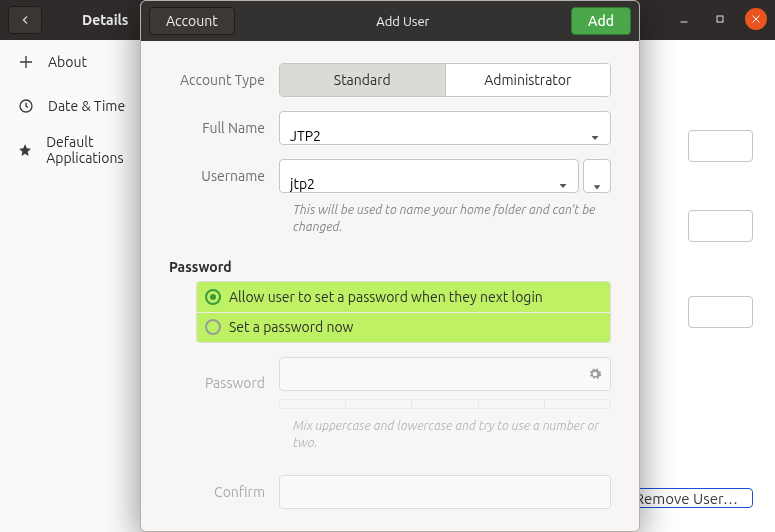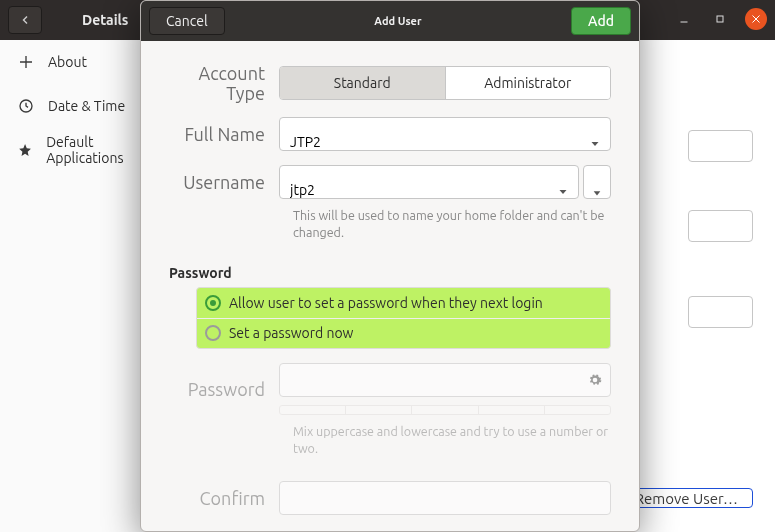--- a/index.html
+++ b/index.html
@@ -50,44 +50,44 @@
   .dlg-header {
     height:40px; background:#343230; display:flex; align-items:center;
     justify-content:space-between; padding:0 8px;
   }
   .btn {
     height:28px; padding:0 16px; border-radius:4px; font-size:14px;
     display:flex; align-items:center; border:1px solid #1e1c1b;
     background:#3b3836; color:#eee; cursor:pointer;
   }
   .btn.primary { background:#4aa84a; border-color:#2d7a2d; color:#fff; font-weight:500; }
-  .dlg-title { color:#f0f0f0; font-weight:700; font-size:11px; }
+  .dlg-title { color:#f0f0f0; font-weight:400; font-size:13px; }
 
   .dlg-body { padding:22px 28px 10px 28px; color:#2e2e2e; font-size:14px; }
   .form-row { display:flex; align-items:center; margin-bottom:14px; }
-  .form-label { width:110px; text-align:right; color:#6d6d6d; font-size:18px; padding-right:14px; }
+  .form-label { width:110px; text-align:right; color:#6d6d6d; font-size:14px; padding-right:14px; }
   .form-ctrl { flex:1; }
 
   
   .segmented { display:flex; border:1px solid #c6c6c6; border-radius:4px; overflow:hidden; }
   .seg-btn { flex:1; height:32px; display:flex; align-items:center; justify-content:center; background:#fff; color:#2e2e2e; }
   .seg-btn.sel { background:#dcdad7; }
   .seg-btn + .seg-btn { border-left:1px solid #c6c6c6; }
 
   .combo {
     display:flex; height:34px; border:1px solid #c6c6c6; border-radius:4px; background:#fff;
     align-items:flex-end;
   }
   .combo input {
     flex:1; border:none; outline:none; padding:0 10px; font-size:14px; background:transparent;
   }
   .combo .chev { width:30px; display:flex; align-items:center; justify-content:center; }
   .combo .chev svg { width:12px; height:12px; fill:#555; }
 
-  .hint { color:#888; font-size:12.5px; padding-left:124px; line-height:1.35; margin-top:-6px; margin-bottom:24px; }
+  .hint { color:#888; font-size:12.5px; padding-left:124px; line-height:1.35; margin-top:-6px; margin-bottom:24px;font-style:italic; }
 
   .section-title { font-weight:700; margin:10px 0 6px 0; }
 
   .radio-group { border:1px solid #dedcda; border-radius:4px; background:#bef264;margin-left:27px; }
   .radio-row { display:flex; align-items:center; height:30px; padding:0 8px; gap:8px; }
   .radio-row + .radio-row { border-top:1px solid #eee; }
   .radio-dot {
     width:16px; height:16px; border-radius:50%; border:2px solid #9b9b9b; position:relative; flex-shrink:0;
   }
   .radio-dot.sel { border-color:#3a9c3a; }
@@ -174,21 +174,21 @@
     <div class="stub-input" style="top:256px"></div>
     <div class="remove-btn">
       <span>Remove User…</span>
     </div>
   </div>
 </div>
 
 <div class="dialog">
   <div class="dlg-header">
     <div class="btn">
-      <span>Cancel</span>
+      <span>Account</span>
     </div>
     <div class="dlg-title">Add User</div>
     <div class="btn primary">
       <span>Add</span>
     </div>
   </div>
 
   <div class="dlg-body">
 
     <div class="form-row">

